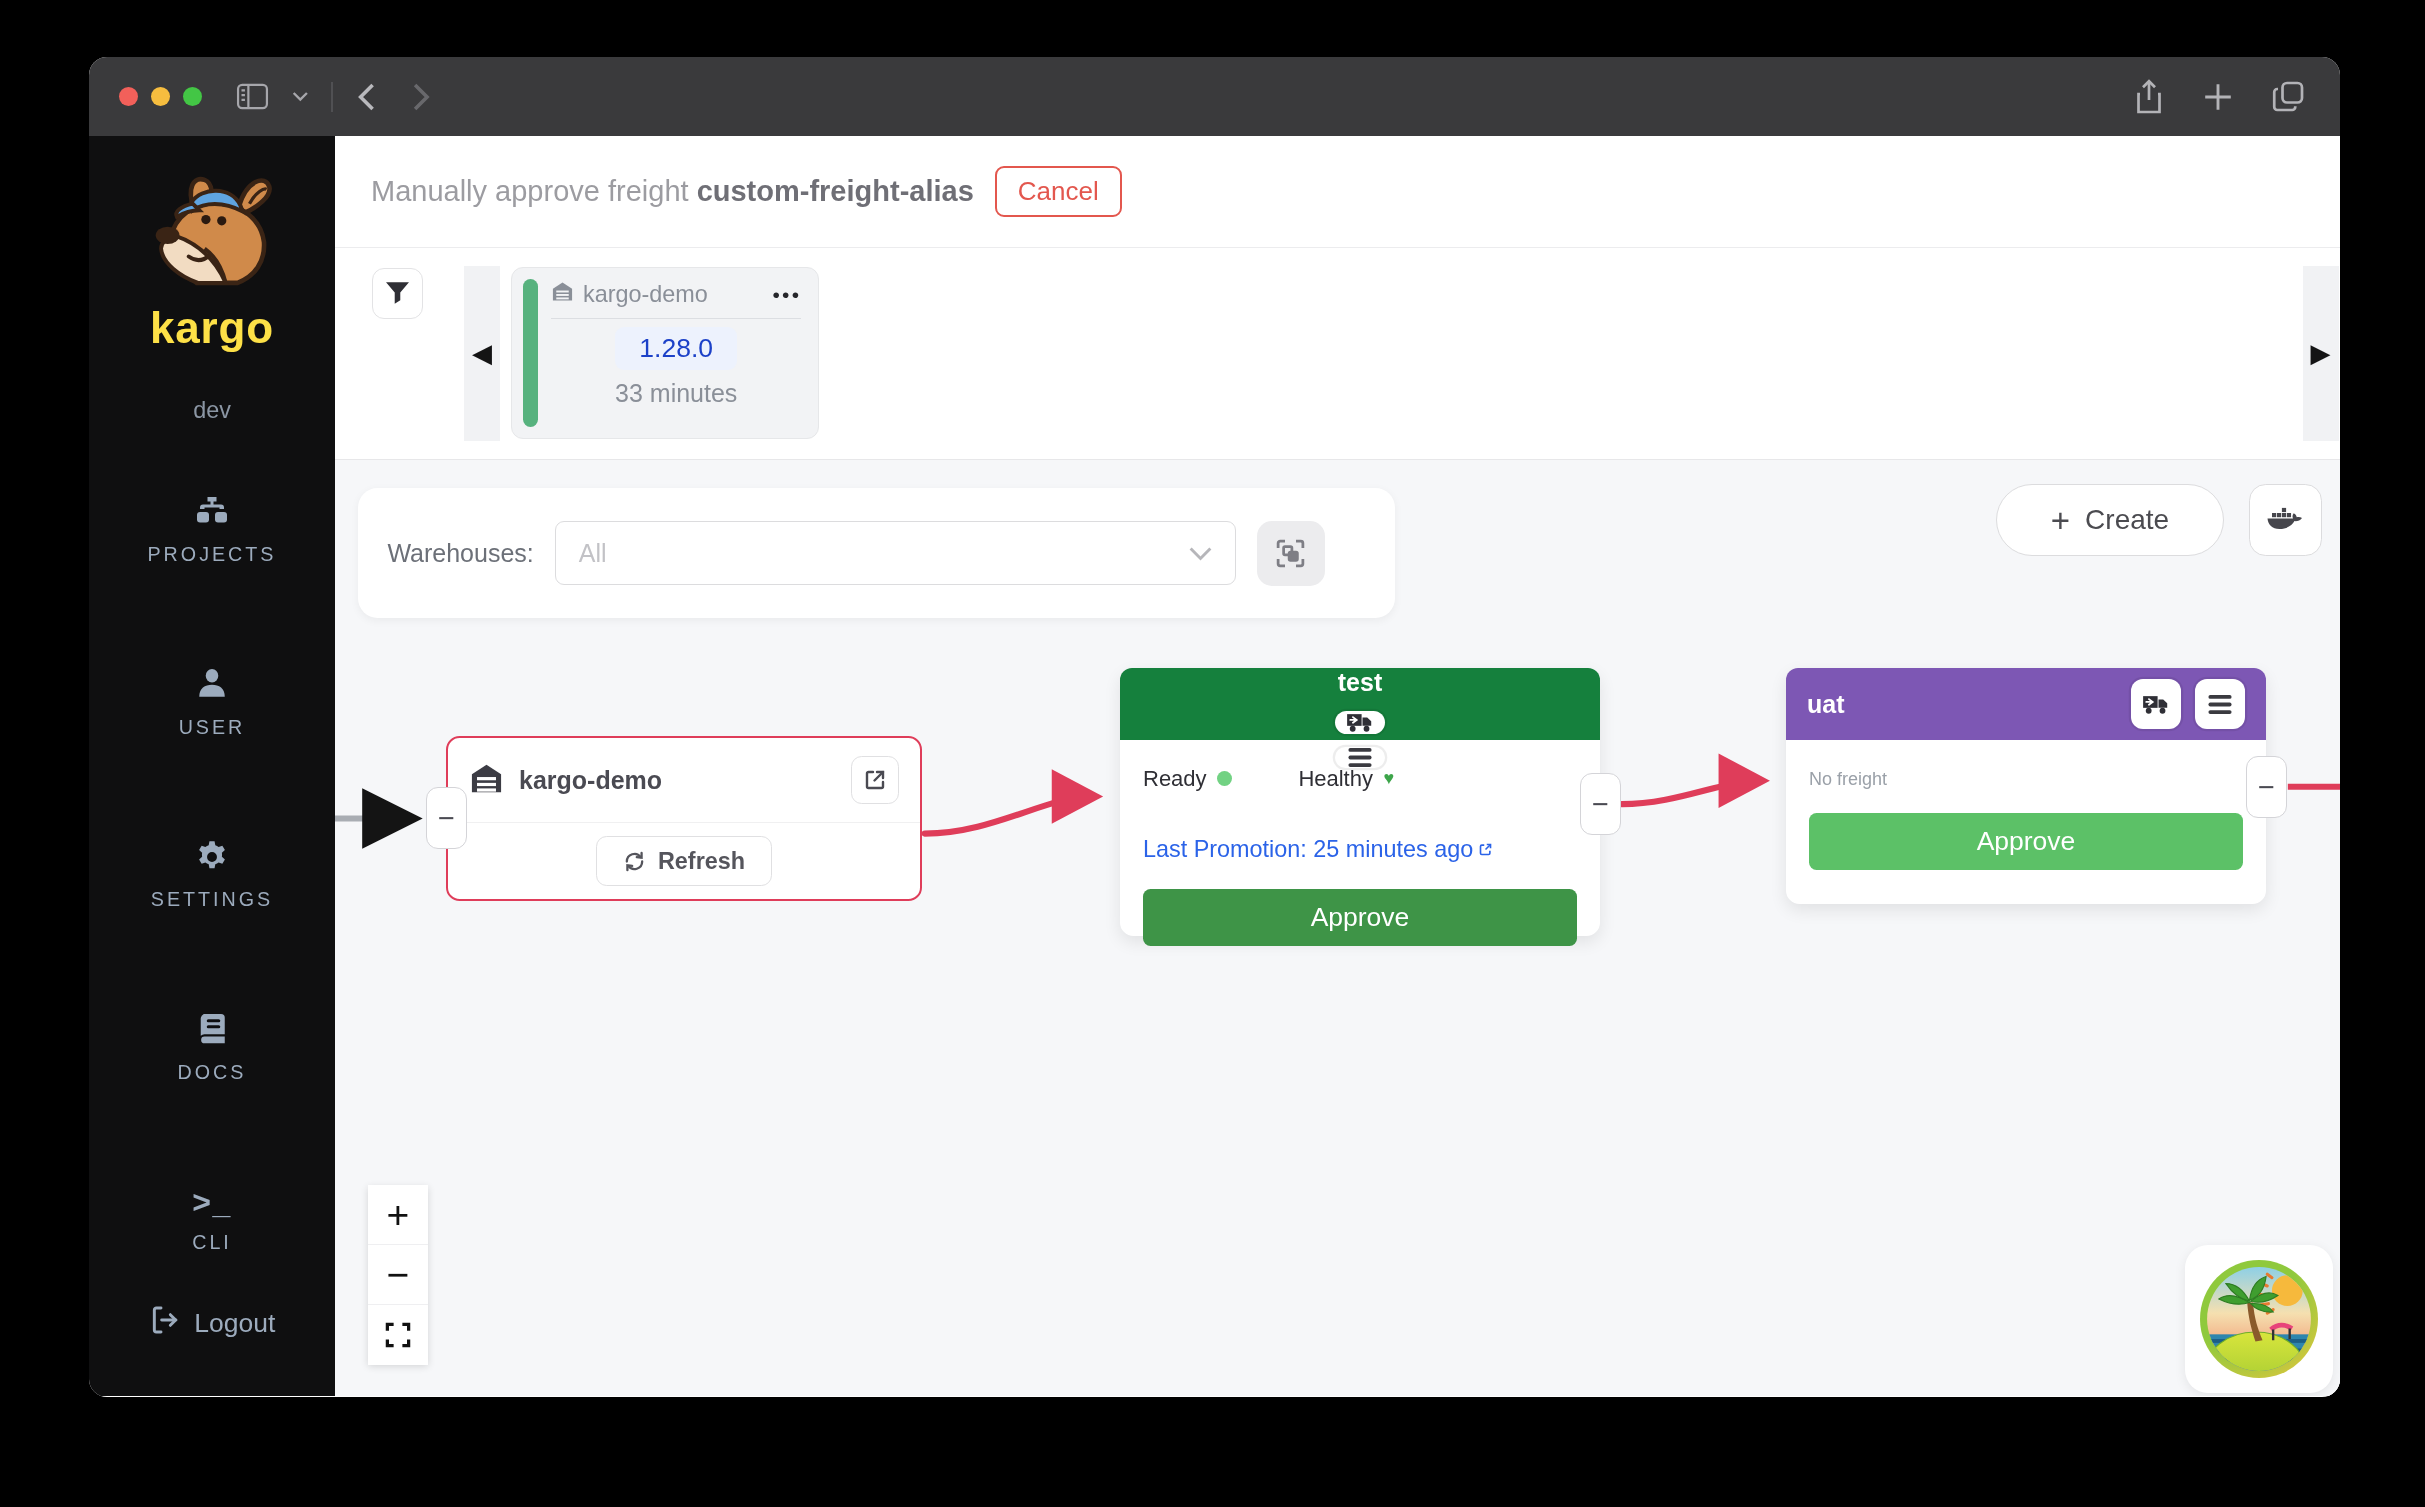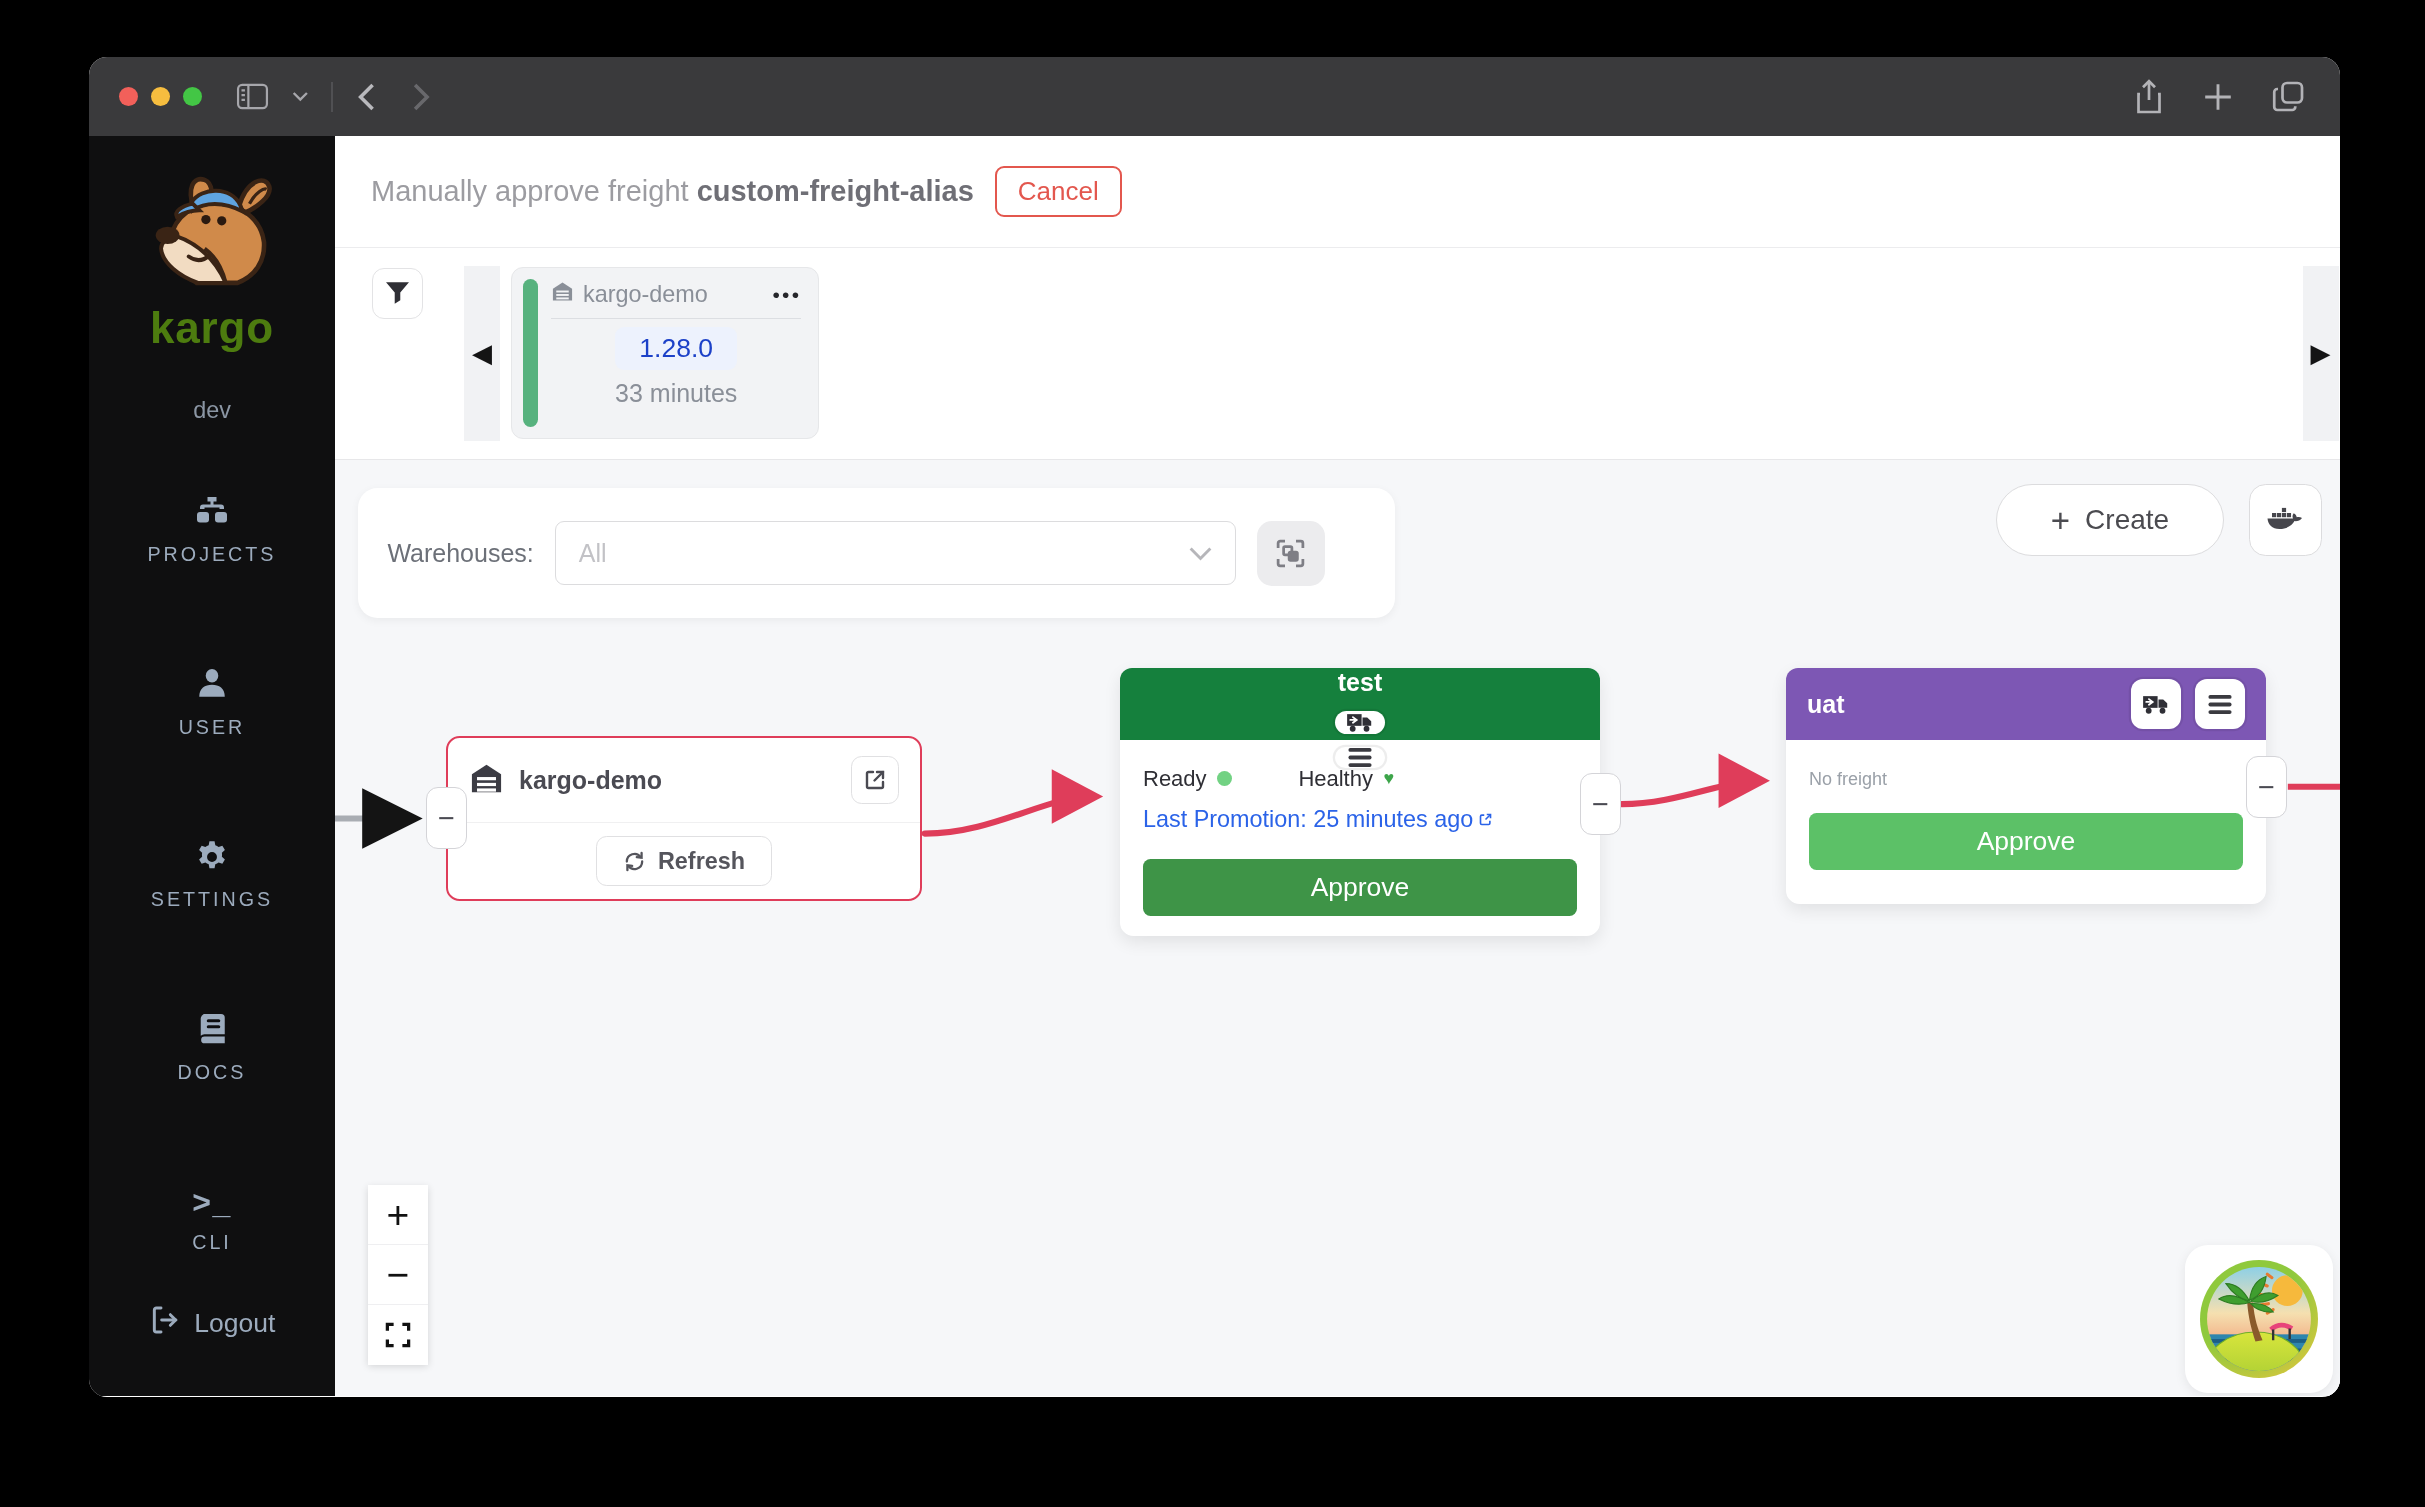--- a/index.html
+++ b/index.html
@@ -19,21 +19,21 @@
     width:1111px; height:48px; background:#414144; border:1.5px solid #545457; border-radius:9px;
     display:flex; align-items:center; justify-content:center; color:#ececee; font-size:22px; }
   .url-left { position:absolute; left:15px; top:9px; }
   .url-right { position:absolute; right:13.6px; top:7.6px; }
   .tb-right { position:absolute; right:35px; display:flex; gap:38px; align-items:center; }
 
   .chrome-body { display:flex; height:1260px; }
 
   
   .sidebar { width:246px; background:#0f0f10; display:flex; flex-direction:column; align-items:center; flex:none; }
-  .brand-text { color:#4d7c0f; font-size:44px; font-weight:700; letter-spacing:0.8px; margin-top:-4.5px; }
+  .brand-text { color:#fde047; font-size:44px; font-weight:700; letter-spacing:0.8px; margin-top:-4.5px; }
   .env { color:#8b96a4; font-size:23.4px; margin-top:44px; }
   .nav { margin-top:70px; display:flex; flex-direction:column; gap:100px; align-items:center; }
   .nav-item { display:flex; flex-direction:column; align-items:center; gap:10.6px; color:#9cabbd; cursor:pointer; }
   .nav-label { font-size:19.7px; letter-spacing:3px; }
   .cli-glyph { font-size:32px; font-weight:700; letter-spacing:1.5px; color:#9cabbd; }
   .spacer { flex:1; }
   .logout { display:flex; align-items:center; gap:13.6px; color:#9cabbd; font-size:26.5px; margin-bottom:53px; cursor:pointer; }
 
   
   .main { flex:1; position:relative; background:#fff; }
@@ -95,21 +95,21 @@
   .stage-uat  { left:1451px; top:208px; height:236px; }
   .stage-header { height:72px; border-radius:12px 12px 0 0; display:flex; align-items:center; padding:0 21px; gap:13.6px; }
   .stage-name { color:#fff; font-size:25px; font-weight:700; flex:1; }
   .hdr-btn { width:50px; height:50px; background:#fff; border-radius:12px; display:flex; align-items:center;
     justify-content:center; box-shadow:0 0 0 2.3px rgba(0,0,0,.07); cursor:pointer; }
   .stage-body { padding:18px 23px 0; display:flex; flex-direction:column; }
   .status-row { display:flex; align-items:center; gap:10.6px; margin-top:7.6px; font-size:22px; color:#2f2f35; }
   .status-gap { width:45px; }
   .dot { width:15px; height:15px; border-radius:50%; background:#72d283; display:inline-block; }
   .heart { color:#3da54a; font-size:18px; }
-  .promo-link { margin-top:14px; font-size:23.4px; color:#2b63e8; display:flex; align-items:center; gap:5px; cursor:pointer; }
+  .promo-link { margin-top:44px; font-size:23.4px; color:#2b63e8; display:flex; align-items:center; gap:5px; cursor:pointer; }
   .approve-btn { margin-top:26px; height:57px; border-radius:7.6px; color:#fff; font-size:26.5px;
     display:flex; align-items:center; justify-content:center; cursor:pointer; }
   .nofreight { margin-top:10.6px; font-size:18px; color:#9aa0a8; }
 
   .handle { position:absolute; width:41px; height:62px; background:#fff; border:1.5px solid #d4d4d8;
     border-radius:12px; display:flex; align-items:center; justify-content:center; z-index:3;
     color:#4a4a52; font-size:29px; cursor:pointer; }
   .h-wh   { left:91px; top:327px; }
   .h-test { left:1245px; top:313px; }
   .h-uat  { left:1911px; top:296px; }

